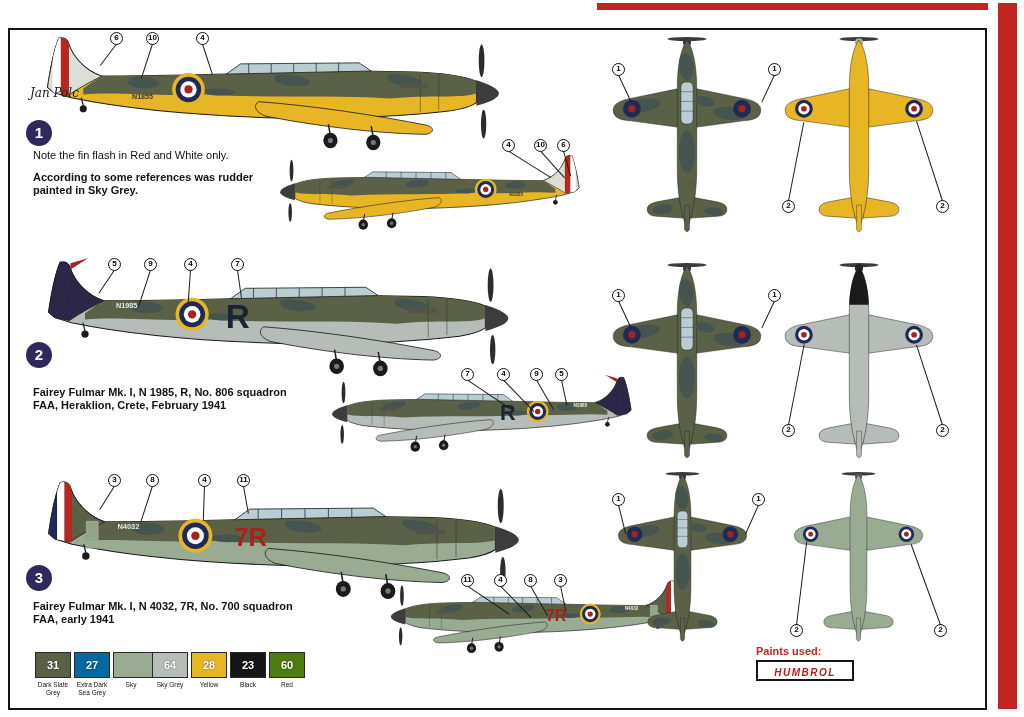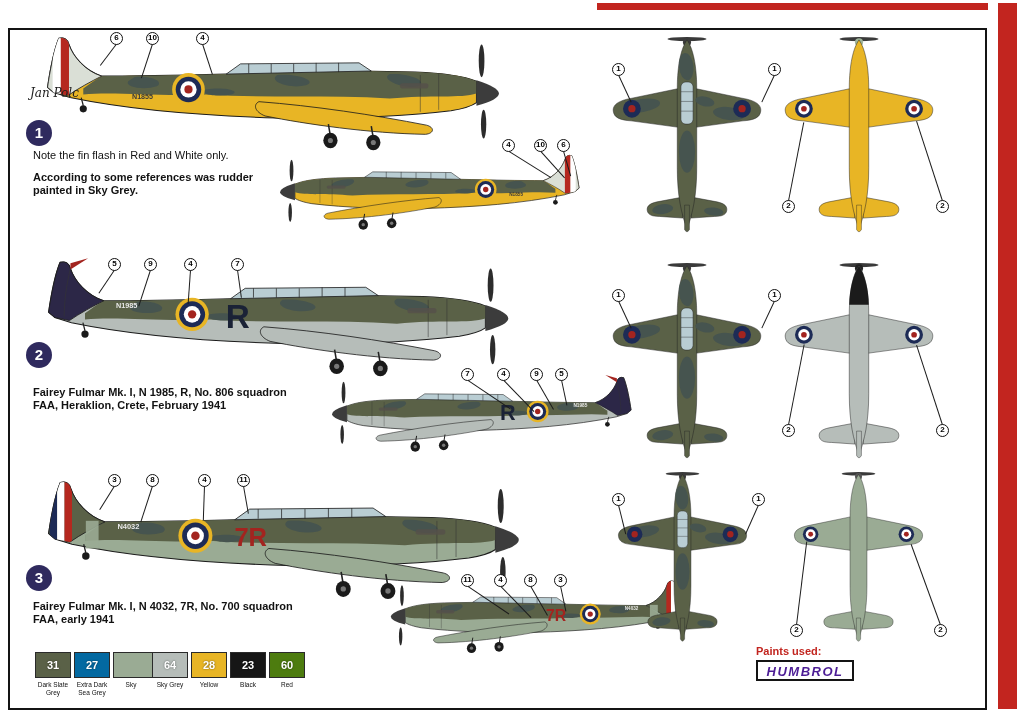--- a/index.html
+++ b/index.html
@@ -14,21 +14,21 @@
   .desc p.b{font-weight:bold}
   .sig{position:absolute;font-family:"DejaVu Serif",serif;font-style:italic;font-size:12px;color:#222;z-index:5}
   .callout{position:absolute;width:13px;height:13px;z-index:6}
   .callout .num{display:block;width:13px;height:13px;border:1.2px solid #111;border-radius:50%;background:#fff;font-size:8px;font-weight:bold;line-height:10.5px;text-align:center;color:#000;position:relative;z-index:2}
   .callout .lead{position:absolute;left:6px;top:12px;width:1.2px;background:#1c1c1c;transform-origin:top center;display:block}
   .callout.up .lead{top:auto;bottom:12px;transform-origin:bottom center}
   .chip{position:absolute;width:36px;height:26px;border:1px solid #2a2a2a;color:#fff;font-weight:bold;font-size:11px;text-align:center;line-height:24px;text-shadow:0 0 2px rgba(0,0,0,.55);z-index:5}
   .chipname{position:absolute;width:42px;font-size:6.5px;line-height:7.5px;text-align:center;color:#111;z-index:5}
   .paints-label{position:absolute;color:#c2251f;font-weight:bold;font-size:11px;z-index:5}
   .humbrol-box{position:absolute;border:2px solid #141414;width:98px;height:21px;text-align:center;background:#fff;z-index:5}
-  .humbrol{font-weight:bold;font-style:italic;font-size:13px;color:#4c1d95;letter-spacing:1.5px;line-height:17px}
+  .humbrol{font-weight:bold;font-style:italic;font-size:10px;color:#b91c1c;letter-spacing:1.5px;line-height:17px}
 </style>
 </head>
 <body>
 
 <svg width="0" height="0" style="position:absolute">
   <defs>
     <clipPath id="finClip">
       <path d="M78,45 C62,40 50,26 46,14 Q44,6 36,8 C31,20 27,42 25,56 L31,61 L45,64 C55,57 68,50 78,45 Z"></path>
     </clipPath>
     <g id="acSide">

